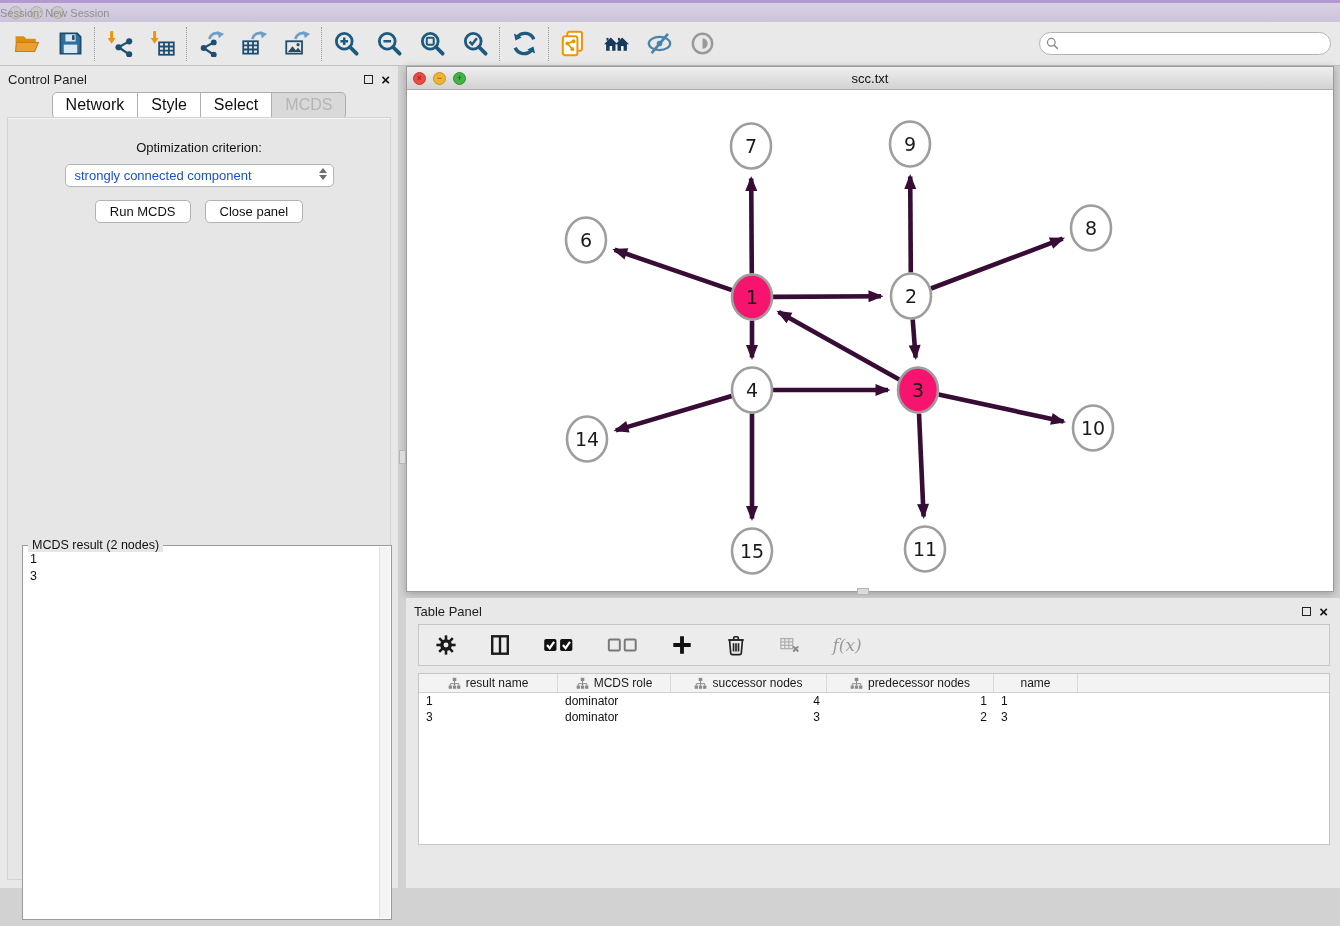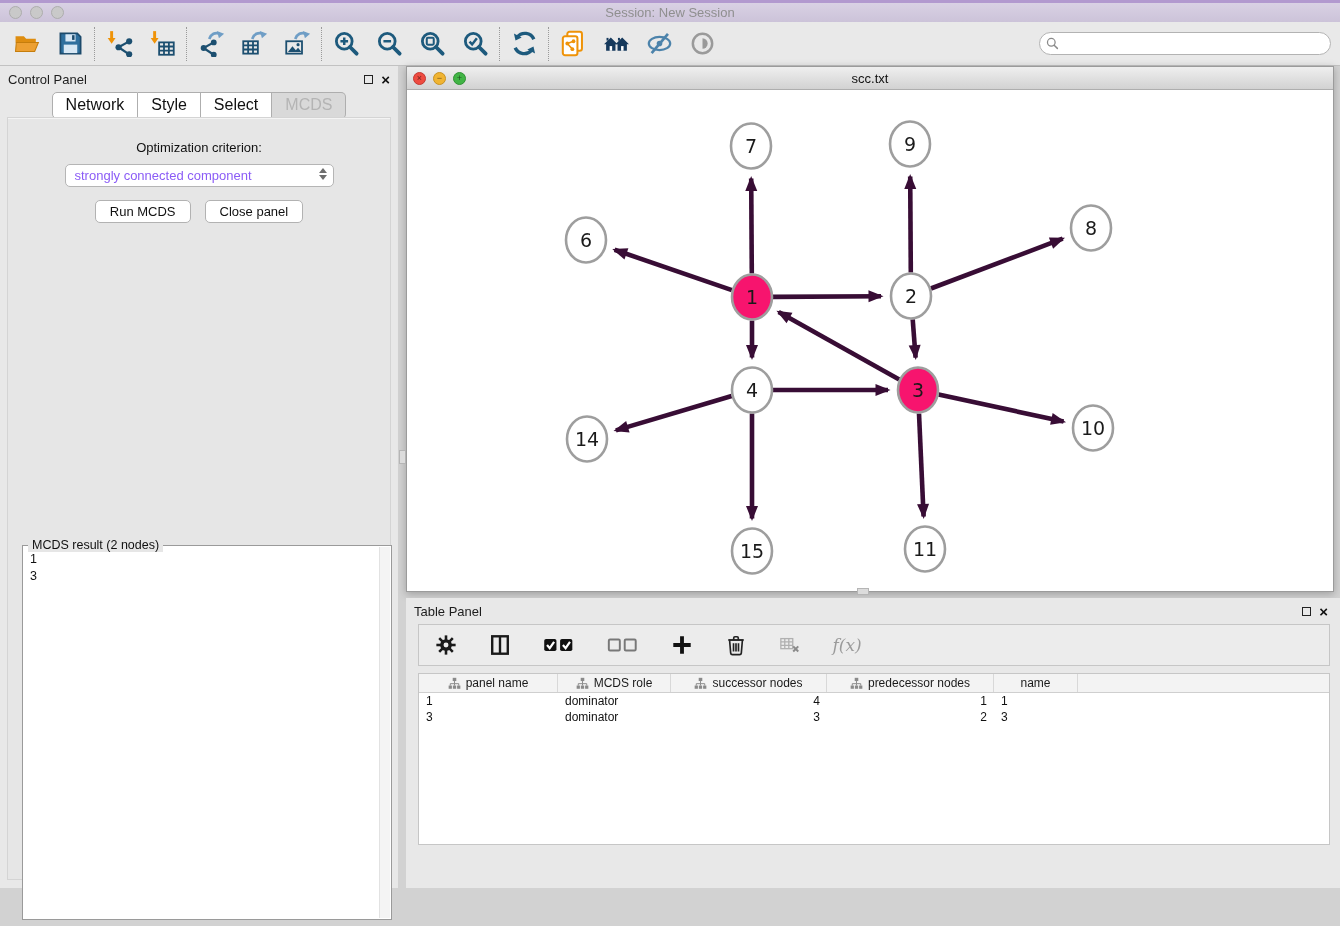--- a/index.html
+++ b/index.html
@@ -7,21 +7,21 @@
   body { font-family:"Liberation Sans", sans-serif; background:#d2d2d2; position:relative; overflow:hidden; }
   #app { position:absolute; inset:0; }
 
   
   .titlebar { position:absolute; left:0; top:0; width:1340px; height:22px;
     background:linear-gradient(#d9d1e4,#ccc3d9); border-top:3px solid #b299cf;
     display:flex; align-items:center; }
   .lights { display:flex; gap:8px; margin-left:9px; }
   .light { width:13px; height:13px; border-radius:50%; background:#c9c9c9; border:1px solid #adadad;
     display:flex; align-items:center; justify-content:center; font-size:9px; line-height:1; color:rgba(0,0,0,.55); }
-  .titlebar .wtitle { position:absolute; left:0; right:0; text-align:center; font-size:13px; color:#8f8f8f; }
+  .titlebar .wtitle { position:absolute; left:0; right:0; font-size:11px; color:#8f8f8f; }
 
   
   .toolbar { position:absolute; left:0; top:22px; width:1340px; height:44px; background:#e9e9e9;
     border-bottom:1px solid #c2c2c2; display:flex; align-items:center; padding-left:10px; }
   .tool { width:34px; height:32px; display:flex; align-items:center; justify-content:center; cursor:default; }
   .tool svg { width:27px; height:27px; }
   .toolsep { height:34px; border-left:1px dotted #9a9a9a; margin:0 7px; }
   .tgap { width:9px; }
   .searchbox { margin-left:auto; margin-right:9px; width:292px; height:23px; border:1px solid #b3b3b3;
     border-radius:12px; background:#fff; display:flex; align-items:center; padding-left:5px; }
@@ -38,21 +38,21 @@
   .seg { display:flex; justify-content:center; }
   .seg .tabb { font-size:16px; padding:3px 13px 4px; background:#fff; border:1px solid #aeaeae; border-left:none; color:#111; }
   .seg .tabb:first-child { border-left:1px solid #aeaeae; border-radius:5px 0 0 5px; }
   .seg .tabb:last-child { border-radius:0 5px 5px 0; }
   .seg .tabb.active { background:#d9d9d9; color:#b4b4b4; }
   .cbody { position:absolute; left:7px; right:7px; top:51px; bottom:8px; background:#e6e6e6;
     border:1px solid #d4d4d4; box-shadow:inset 0 1px 0 #f4f4f4; }
   .optlabel { text-align:center; font-size:13px; color:#111; margin-top:22px; }
   .selectrow { display:flex; justify-content:center; margin-top:9px; }
   .macselect { width:269px; height:23px; background:#fff; border:1px solid #b5b5b5; border-radius:5px;
-    display:flex; align-items:center; font-size:13px; padding-left:9px; color:#8b5cf6; position:relative; }
+    display:flex; align-items:center; font-size:13px; padding-left:9px; color:#1d4ed8; position:relative; }
   .stepper { position:absolute; right:6px; top:3px; display:flex; flex-direction:column; gap:2px; }
   .stepper i { width:0; height:0; border-left:4px solid transparent; border-right:4px solid transparent; display:block; }
   .stepper .up { border-bottom:5px solid #6e6e6e; }
   .stepper .dn { border-top:5px solid #6e6e6e; }
   .btnrow { display:flex; justify-content:center; gap:14px; margin-top:13px; }
   .macbtn { background:#fff; border:1px solid #b2b2b2; border-radius:5px; font-size:13px; padding:3px 14px; color:#111; }
   .groupbox { position:absolute; left:14px; top:427px; width:370px; height:375px; border:1px solid #9a9a9a; background:#fff; }
   .grouplabel { position:absolute; top:-8px; left:5px; background:#e6e6e6; padding:0 4px; font-size:12.5px; color:#111; }
   .resultlines { position:absolute; inset:1px 13px 1px 1px; padding:4px 6px; font-size:12.5px; line-height:17px; color:#111; overflow:hidden; }
   .vtrack { position:absolute; top:1px; bottom:1px; right:1px; width:11px; background:#f4f4f4; border-left:1px solid #e2e2e2; }
@@ -475,21 +475,21 @@
           <div class="th" style="width: 139px;">
             <svg viewBox="0 0 16 16">
               <g fill="#8a8a8a">
                 <rect x="5.8" y="1" width="4.4" height="4"></rect>
                 <rect x="0.8" y="10.5" width="4" height="4"></rect>
                 <rect x="6" y="10.5" width="4" height="4"></rect>
                 <rect x="11.2" y="10.5" width="4" height="4"></rect>
               </g>
               <path d="M8 5v3.2M2.8 10.5V8.2h10.4v2.3M8 8.2v2.3" stroke="#8a8a8a" stroke-width="1.2" fill="none"></path>
             </svg>
-            <span>panel name</span>
+            <span>result name</span>
           </div>
           <div class="th" style="width: 113px;">
             <svg viewBox="0 0 16 16">
               <g fill="#8a8a8a">
                 <rect x="5.8" y="1" width="4.4" height="4"></rect>
                 <rect x="0.8" y="10.5" width="4" height="4"></rect>
                 <rect x="6" y="10.5" width="4" height="4"></rect>
                 <rect x="11.2" y="10.5" width="4" height="4"></rect>
               </g>
               <path d="M8 5v3.2M2.8 10.5V8.2h10.4v2.3M8 8.2v2.3" stroke="#8a8a8a" stroke-width="1.2" fill="none"></path>

